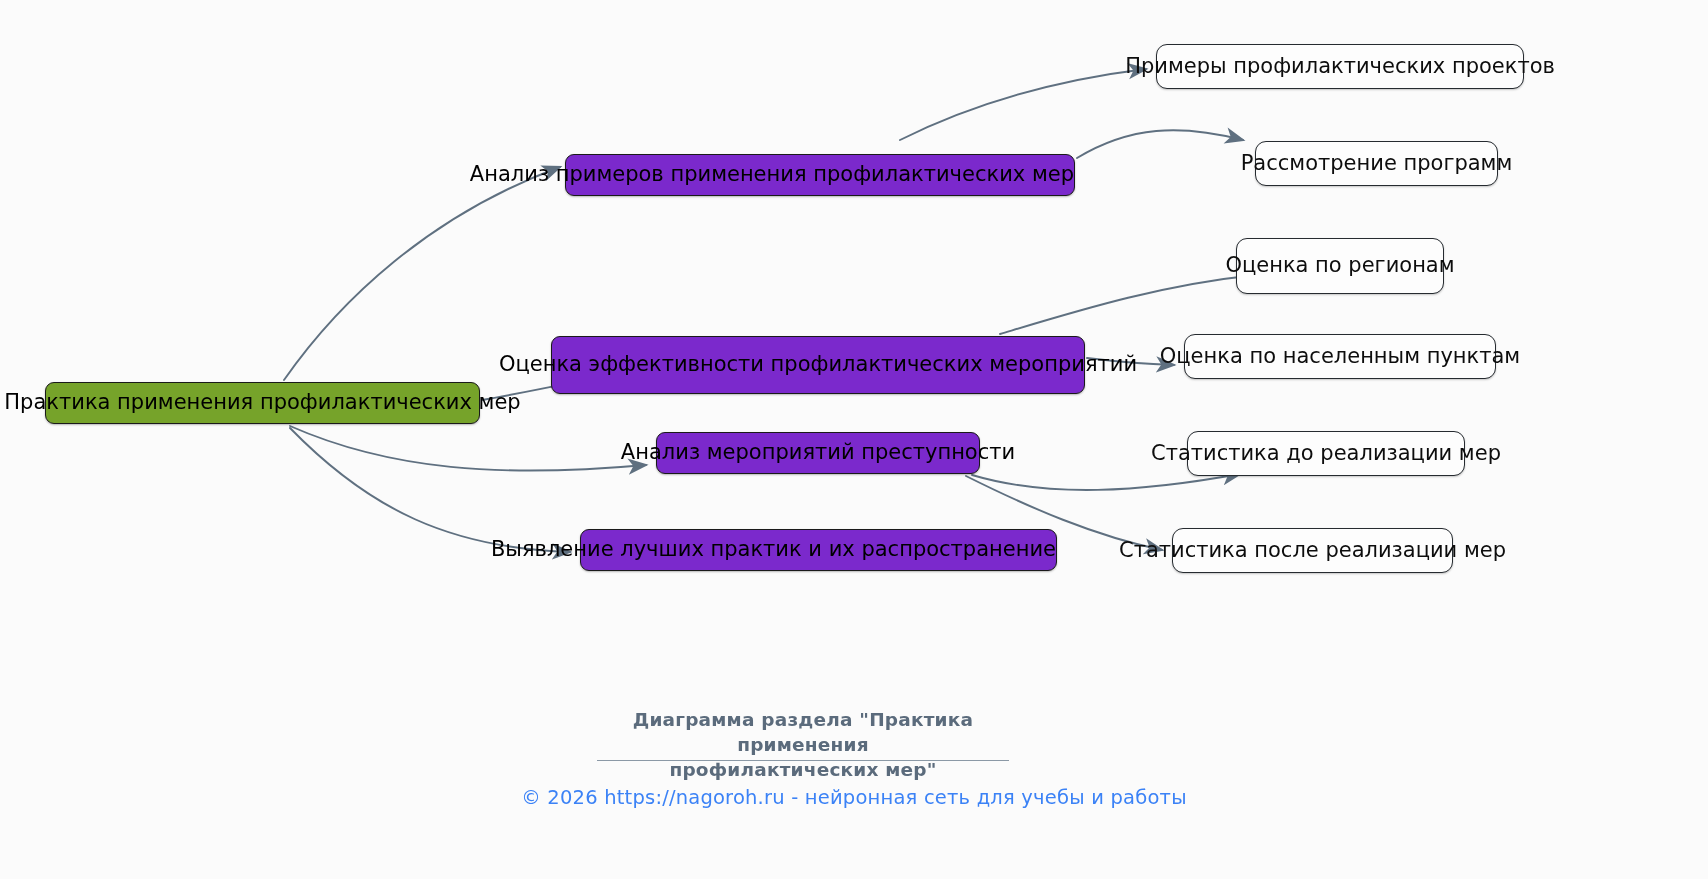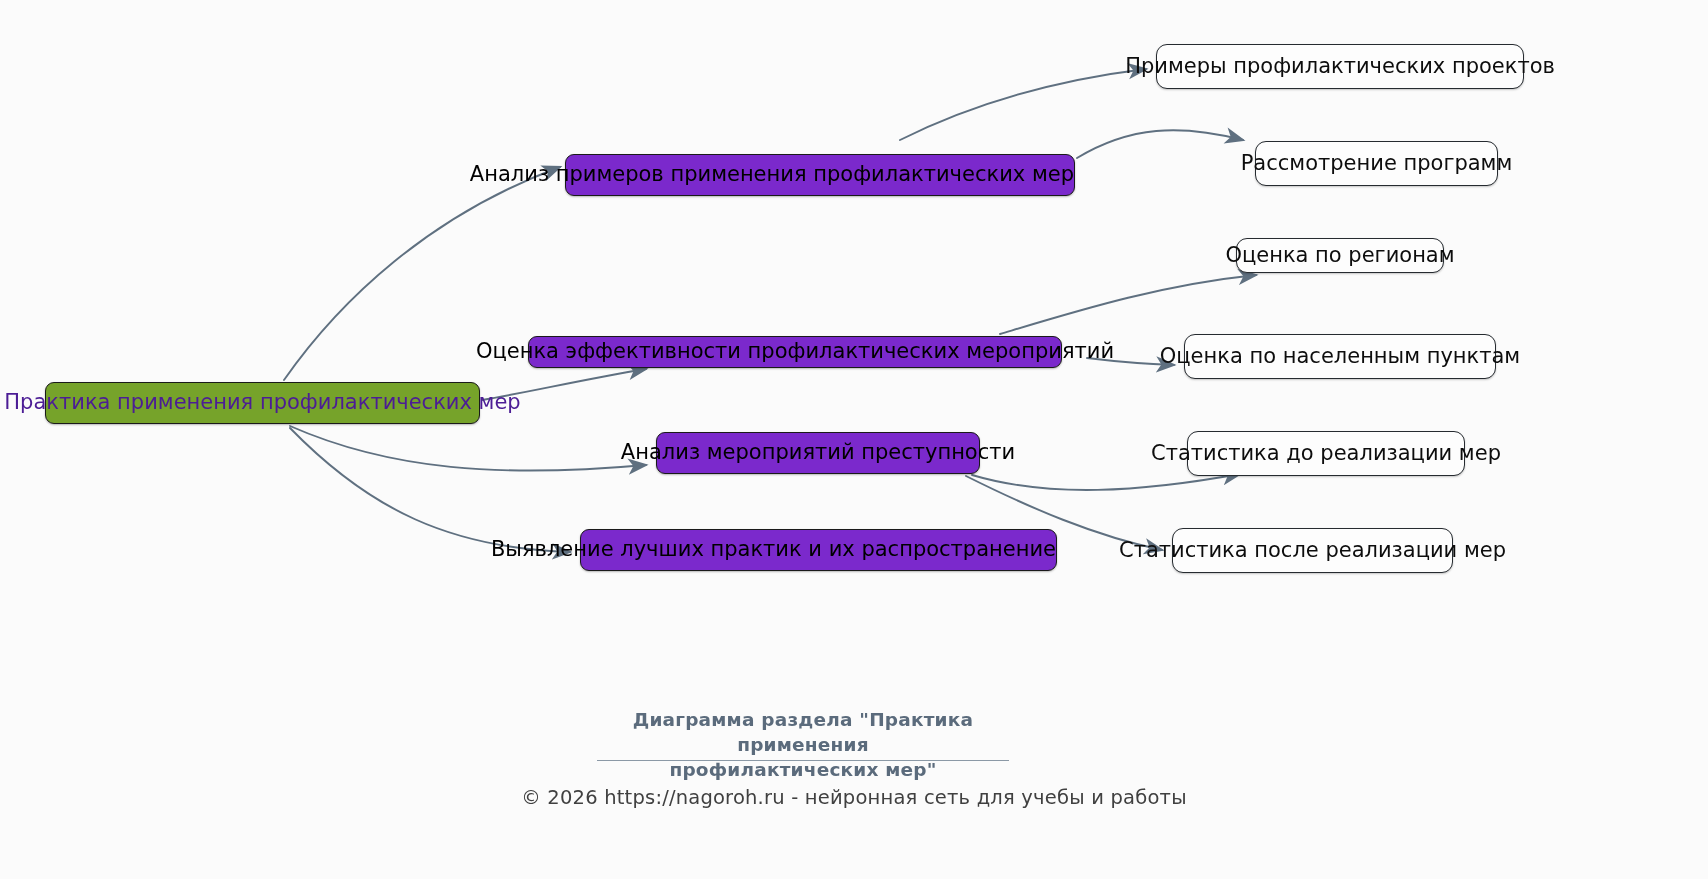--- a/index.html
+++ b/index.html
@@ -28,21 +28,21 @@
     align-items: center;
     justify-content: center;
     text-align: center;
     white-space: nowrap;
     line-height: 1.1;
   }
   .node-root {
     background: #76a32a;
     border: 1.6px solid #1a1a1a;
     border-radius: 9px;
-    color: #4c1d95;
+    color: #000000;
     font-size: 21px;
     box-shadow: 0 1px 2px rgba(0,0,0,0.28);
   }
   .node-branch {
     background: #7b29cc;
     border: 1.6px solid #1a1a1a;
     border-radius: 9px;
     color: #000000;
     font-size: 21px;
     box-shadow: 0 1px 2px rgba(0,0,0,0.28);
@@ -64,21 +64,21 @@
     line-height: 1.35;
     letter-spacing: 0.2px;
   }
   .caption-rule {
     position: absolute;
     border-top: 1.4px solid #8b99a6;
   }
   .footer {
     position: absolute;
     text-align: center;
-    color: #404040;
+    color: #3b82f6;
     font-size: 19.5px;
     letter-spacing: 0.2px;
   }
 </style>
 </head>
 <body style="background: rgb(251, 251, 251);">
 
 <div id="canvas" style="background: rgb(251, 251, 251);">
 
   <svg id="edges" viewBox="0 0 1708 879">
@@ -101,37 +101,37 @@
       </g>
   </svg>
 
   <div class="node node-root" style="left: 45px; top: 382px; width: 435px; height: 42px; background: rgb(118, 163, 42);">
     <span>Практика применения профилактических мер</span>
   </div>
 
   <div class="node node-branch" style="left: 565px; top: 154px; width: 510px; height: 42px; background: rgb(123, 41, 204); justify-content: flex-end;">
     <span>Анализ примеров применения профилактических мер</span>
   </div>
-  <div class="node node-branch" style="left: 528px; top: 336px; width: 534px; height: 32px; background: rgb(123, 41, 204);">
+  <div class="node node-branch" style="left: 551px; top: 336px; width: 534px; height: 58px; background: rgb(123, 41, 204);">
     <span>Оценка эффективности профилактических мероприятий</span>
   </div>
   <div class="node node-branch" style="left: 656px; top: 432px; width: 324px; height: 42px; background: rgb(123, 41, 204);">
     <span>Анализ мероприятий преступности</span>
   </div>
   <div class="node node-branch" style="left: 580px; top: 529px; width: 477px; height: 42px; background: rgb(123, 41, 204); justify-content: flex-end;">
     <span>Выявление лучших практик и их распространение</span>
   </div>
 
   <div class="node node-leaf" style="left: 1156px; top: 44px; width: 368px; height: 45px; background: rgb(253, 253, 253);">
     <span>Примеры профилактических проектов</span>
   </div>
   <div class="node node-leaf" style="left: 1219px; top: 141px; width: 243px; height: 45px; background: rgb(253, 253, 253); margin-left: 36px;">
     <span>Рассмотрение программ</span>
   </div>
-  <div class="node node-leaf" style="left: 1236px; top: 238px; width: 208px; height: 35px; background: rgb(253, 253, 253);">
+  <div class="node node-leaf" style="left: 1236px; top: 238px; width: 208px; height: 56px; background: rgb(253, 253, 253);">
     <span>Оценка по регионам</span>
   </div>
   <div class="node node-leaf" style="left: 1184px; top: 334px; width: 312px; height: 45px; background: rgb(253, 253, 253);">
     <span>Оценка по населенным пунктам</span>
   </div>
   <div class="node node-leaf" style="left: 1187px; top: 431px; width: 278px; height: 45px; background: rgb(253, 253, 253);">
     <span>Статистика до реализации мер</span>
   </div>
   <div class="node node-leaf" style="left: 1172px; top: 528px; width: 281px; height: 45px; background: rgb(253, 253, 253);">
     <span>Статистика после реализации мер</span>

